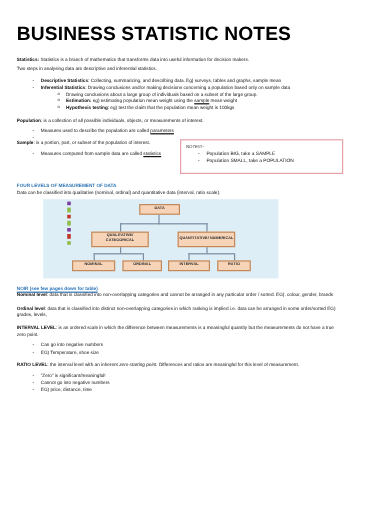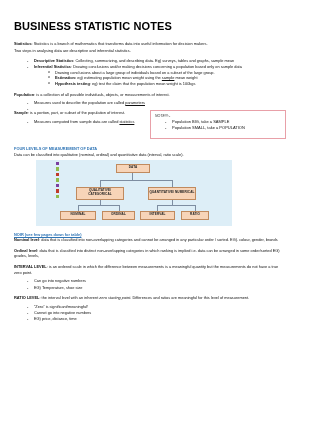--- a/index.html
+++ b/index.html
@@ -12,21 +12,21 @@
     color: #111111;
     overflow: hidden;
   }
   .page {
     position: relative;
     width: 300px;
     height: 424px;
     padding: 20px 14px 4px 14px;
   }
   .doc-title {
-    font-size: 11px;
+    font-size: 16px;
     font-weight: bold;
     letter-spacing: 0.1px;
     margin: 0 0 9px 0;
     color: #000;
   }
   .para {
     font-size: 3.9px;
     line-height: 1.45;
     margin: 0 0 1.5px 0;
     text-align: left;

